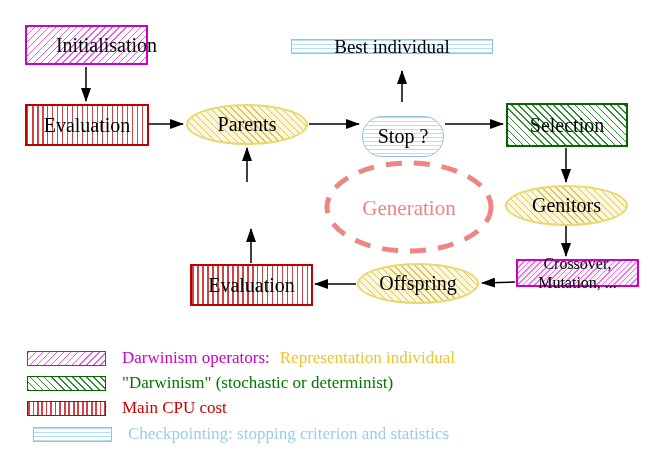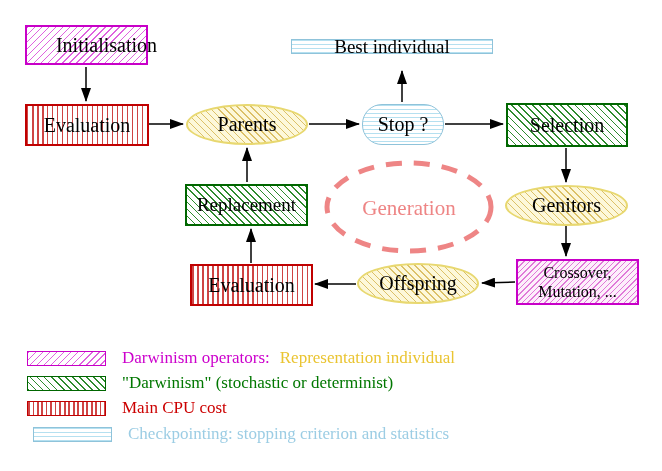--- a/index.html
+++ b/index.html
@@ -78,36 +78,35 @@
   </svg>
 
   <div class="node p-magenta" style="left:25px;top:25px;width:123px;height:40px;">Initialisation</div>
 
   <div class="node p-redstripe" style="left:25px;top:104px;width:124px;height:42px;">Evaluation</div>
 
   <div class="node p-yellow ellipse" style="left:186px;top:104px;width:122px;height:41px;">Parents</div>
 
   <div class="node p-blue" style="left:291px;top:39px;width:202px;height:15px;font-size:19px;">Best individual</div>
 
-  <div class="node p-blue rounded" style="left:362px;top:104px;width:82px;height:41px;border-radius:20px;">Stop ?</div>
+  <div class="node p-blue rounded" style="left:362px;top:116px;width:82px;height:41px;border-radius:20px;">Stop ?</div>
 
   <div class="node p-green" style="left:506px;top:103px;width:122px;height:44px;">Selection</div>
 
   <div class="node p-yellow ellipse" style="left:505px;top:185px;width:123px;height:41px;">Genitors</div>
 
-  <div class="node p-magenta2 two-line" style="left:516px;top:259px;width:123px;height:46px;">
+  <div class="node p-magenta2 two-line" style="left:516px;top:259px;width:123px;height:28px;">
     <span>Crossover,</span>
     <span>Mutation, ...</span>
   </div>
 
   <div class="node p-yellow ellipse" style="left:357px;top:263px;width:122px;height:41px;">Offspring</div>
 
   <div class="node p-redstripe" style="left:190px;top:264px;width:123px;height:42px;">Evaluation</div>
 
-  <div class="node p-green" style="left:185px;top:184px;width:123px;height:42px;font-size:19px;">Replacement</div>
 
   <div id="generation-label">Generation</div>
 
   <div class="legend-row" style="top:348px;">
     <div class="swatch sw-magenta"></div>
     <div class="legend-text">
       <span class="c-magenta">Darwinism operators:</span><span class="c-gold">Representation individual</span>
     </div>
   </div>
 

